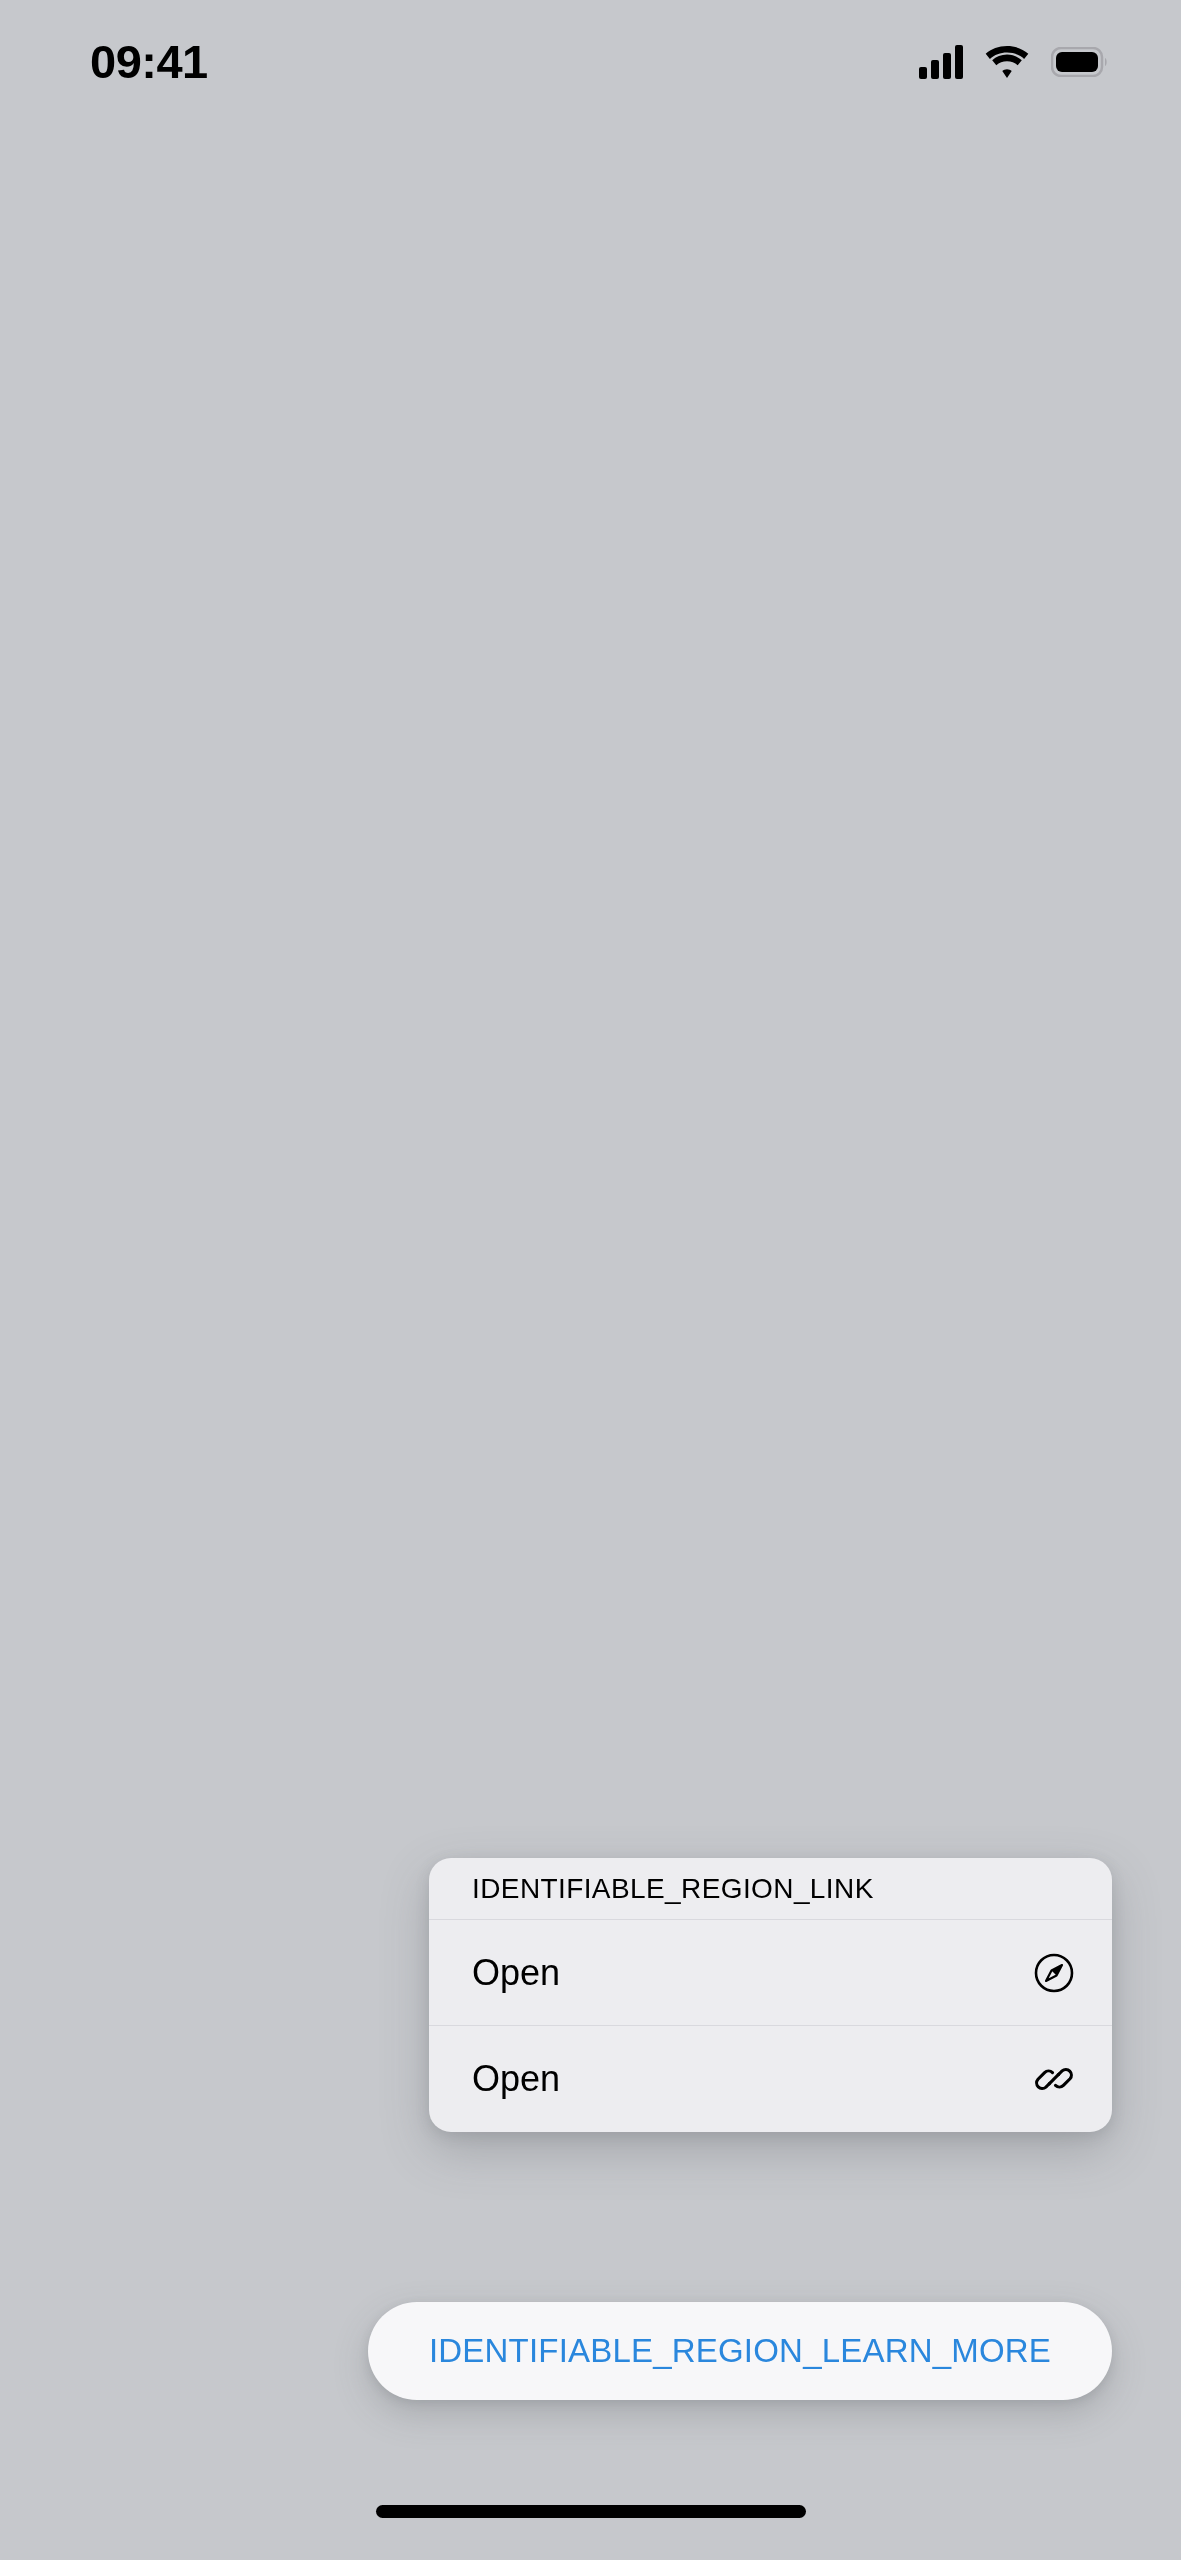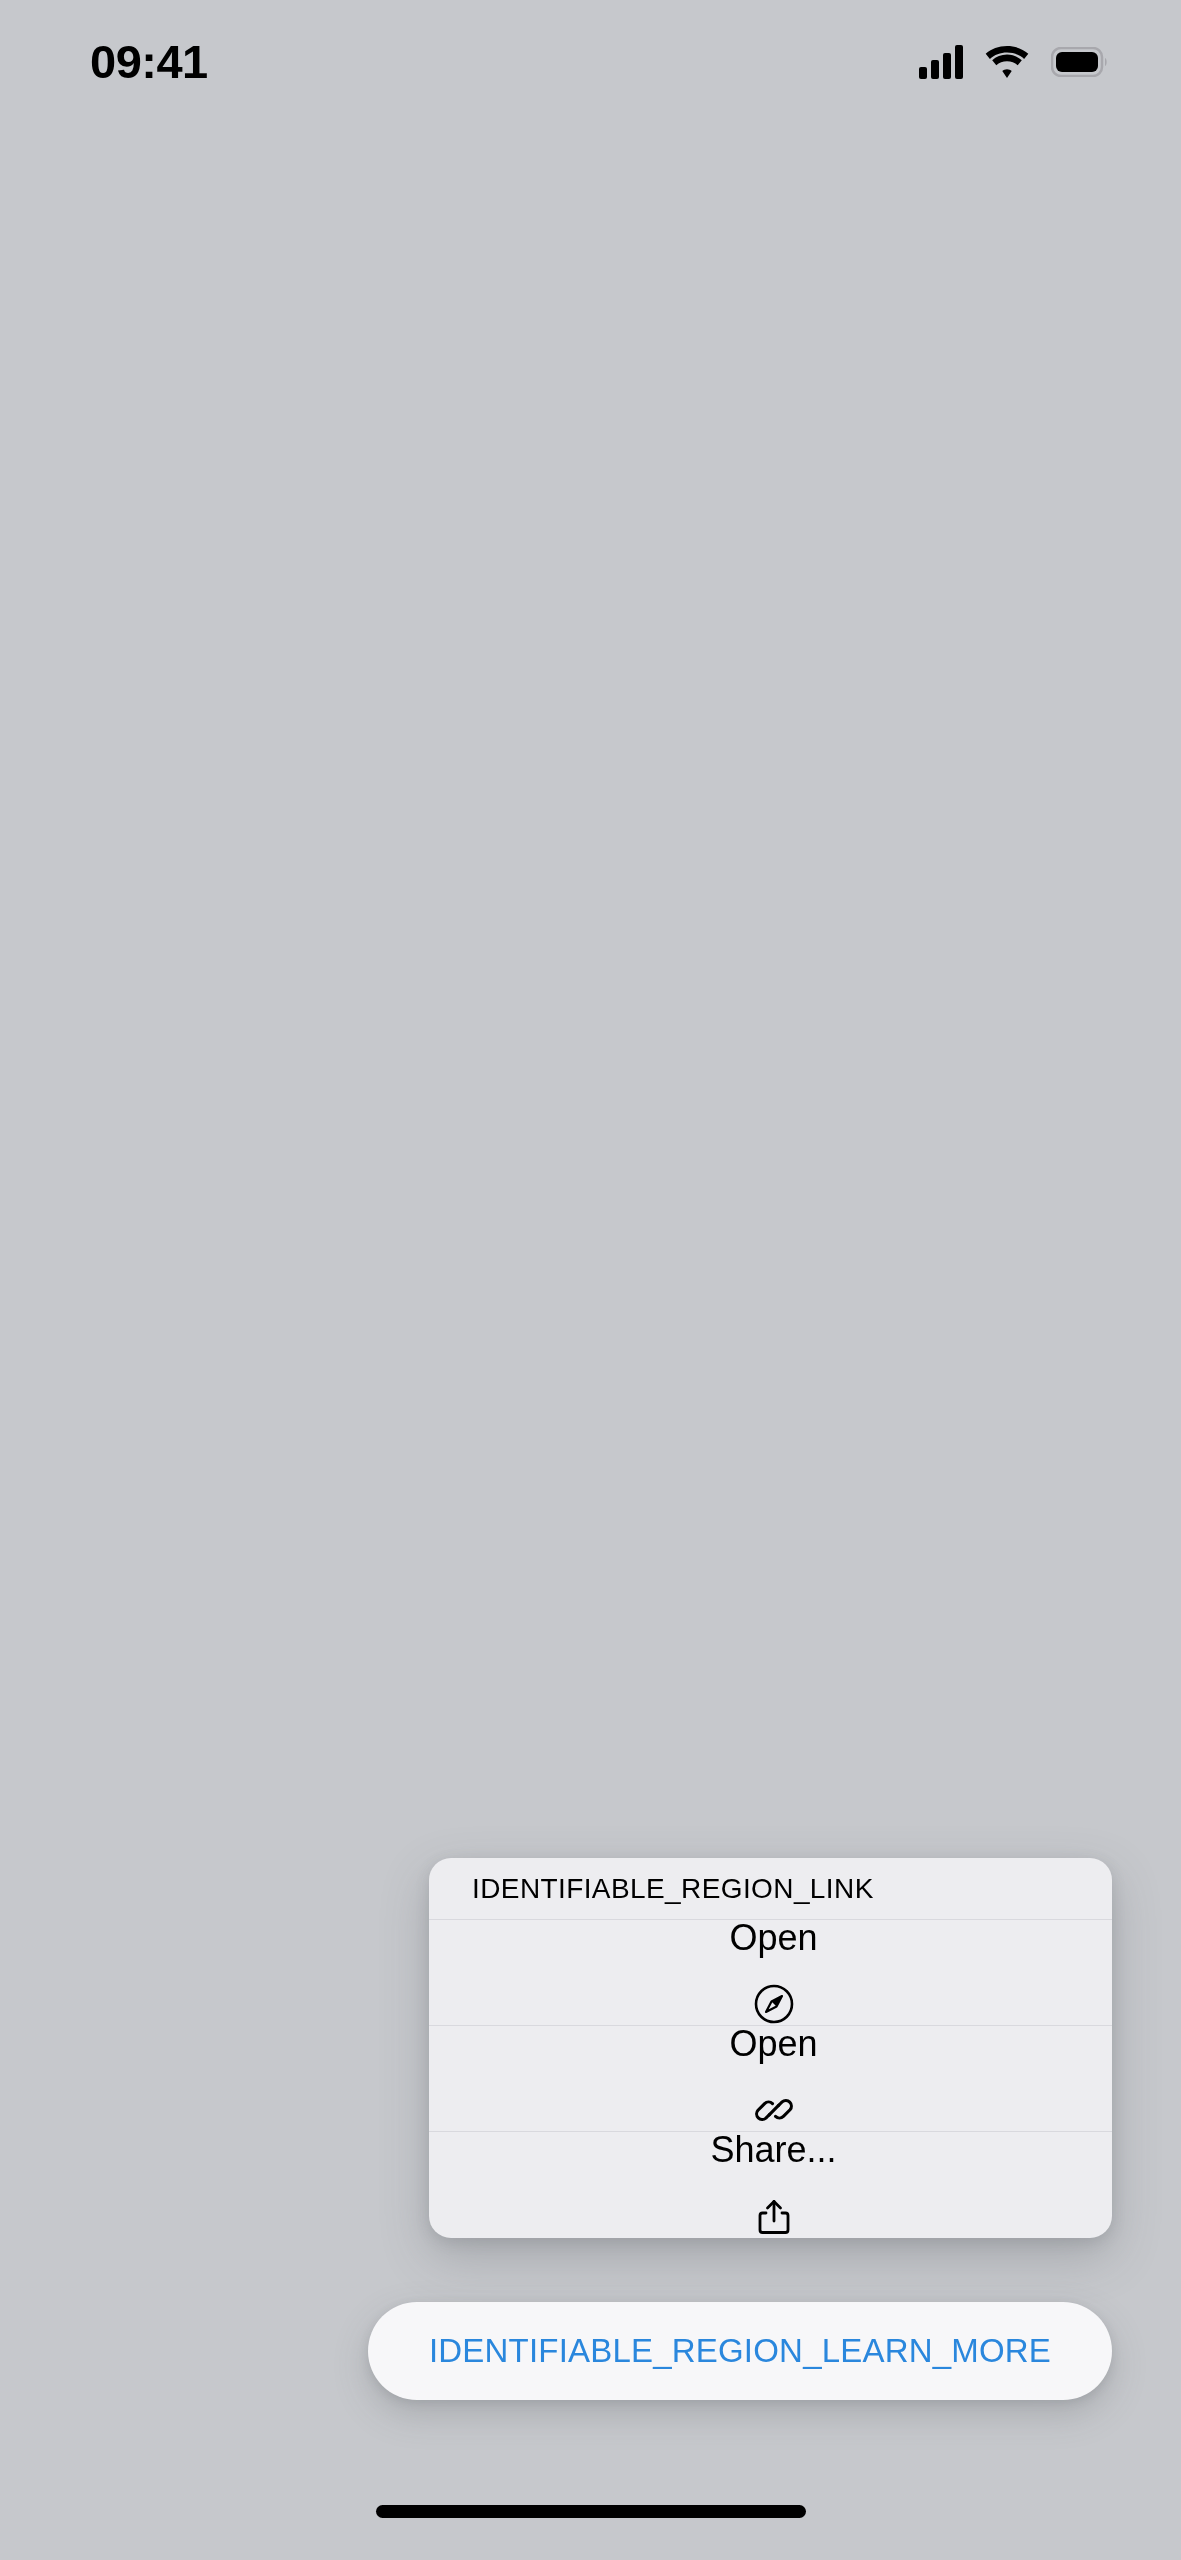--- a/index.html
+++ b/index.html
@@ -88,21 +88,20 @@
     white-space:nowrap;
   }
 
   .menu-row {
     height:106px;
     display:flex;
     align-items:center;
     justify-content:space-between;
     padding:0 37px 0 43px;
     border-bottom:1px solid #d9d9de;
-    flex-direction:column;
   }
   .menu-row:last-child { border-bottom:none; }
 
   .menu-row-label {
     font-size:36px;
     color:#000;
     line-height:1;
   }
 
   .menu-row-icon {
@@ -200,32 +199,20 @@
       <svg width="42" height="42" viewBox="0 0 42 42">
         <g fill="none" stroke="#000" stroke-width="3.1" stroke-linecap="round">
           <path d="M16.5 25.5 l-3.6 3.6 a5.6 5.6 0 0 1 -7.9 -7.9 l6.6 -6.6 a5.6 5.6 0 0 1 7.9 0"></path>
           <path d="M25.5 16.5 l3.6 -3.6 a5.6 5.6 0 0 1 7.9 7.9 l-6.6 6.6 a5.6 5.6 0 0 1 -7.9 0"></path>
           <path d="M16.2 25.8 L25.8 16.2"></path>
         </g>
       </svg>
     </span>
   </div>
 
-  <div class="menu-row">
-    <span class="menu-row-label">Share...</span>
-    <span class="menu-row-icon">
-      <svg width="42" height="42" viewBox="0 0 42 42">
-        <g fill="none" stroke="#000" stroke-width="2.8" stroke-linecap="round" stroke-linejoin="round">
-          <path d="M13 17 H9.5 a2.5 2.5 0 0 0 -2.5 2.5 V34 a2.5 2.5 0 0 0 2.5 2.5 H32.5 a2.5 2.5 0 0 0 2.5 -2.5 V19.5 a2.5 2.5 0 0 0 -2.5 -2.5 H29"></path>
-          <path d="M21 25 V5.5"></path>
-          <path d="M14.5 12 L21 5.5 L27.5 12"></path>
-        </g>
-      </svg>
-    </span>
-  </div>
 
 </div>
 
 <div class="learn-more-pill">
   <span class="learn-more-label">IDENTIFIABLE_REGION_LEARN_MORE</span>
 </div>
 
 <div class="home-indicator"></div>
 
 </body></html>

